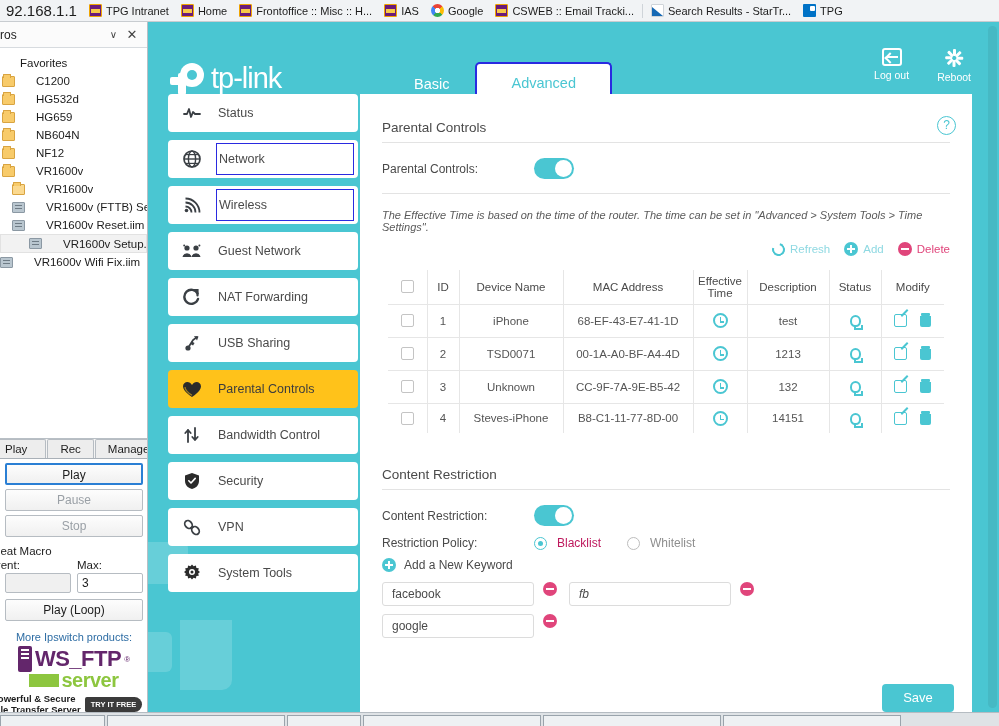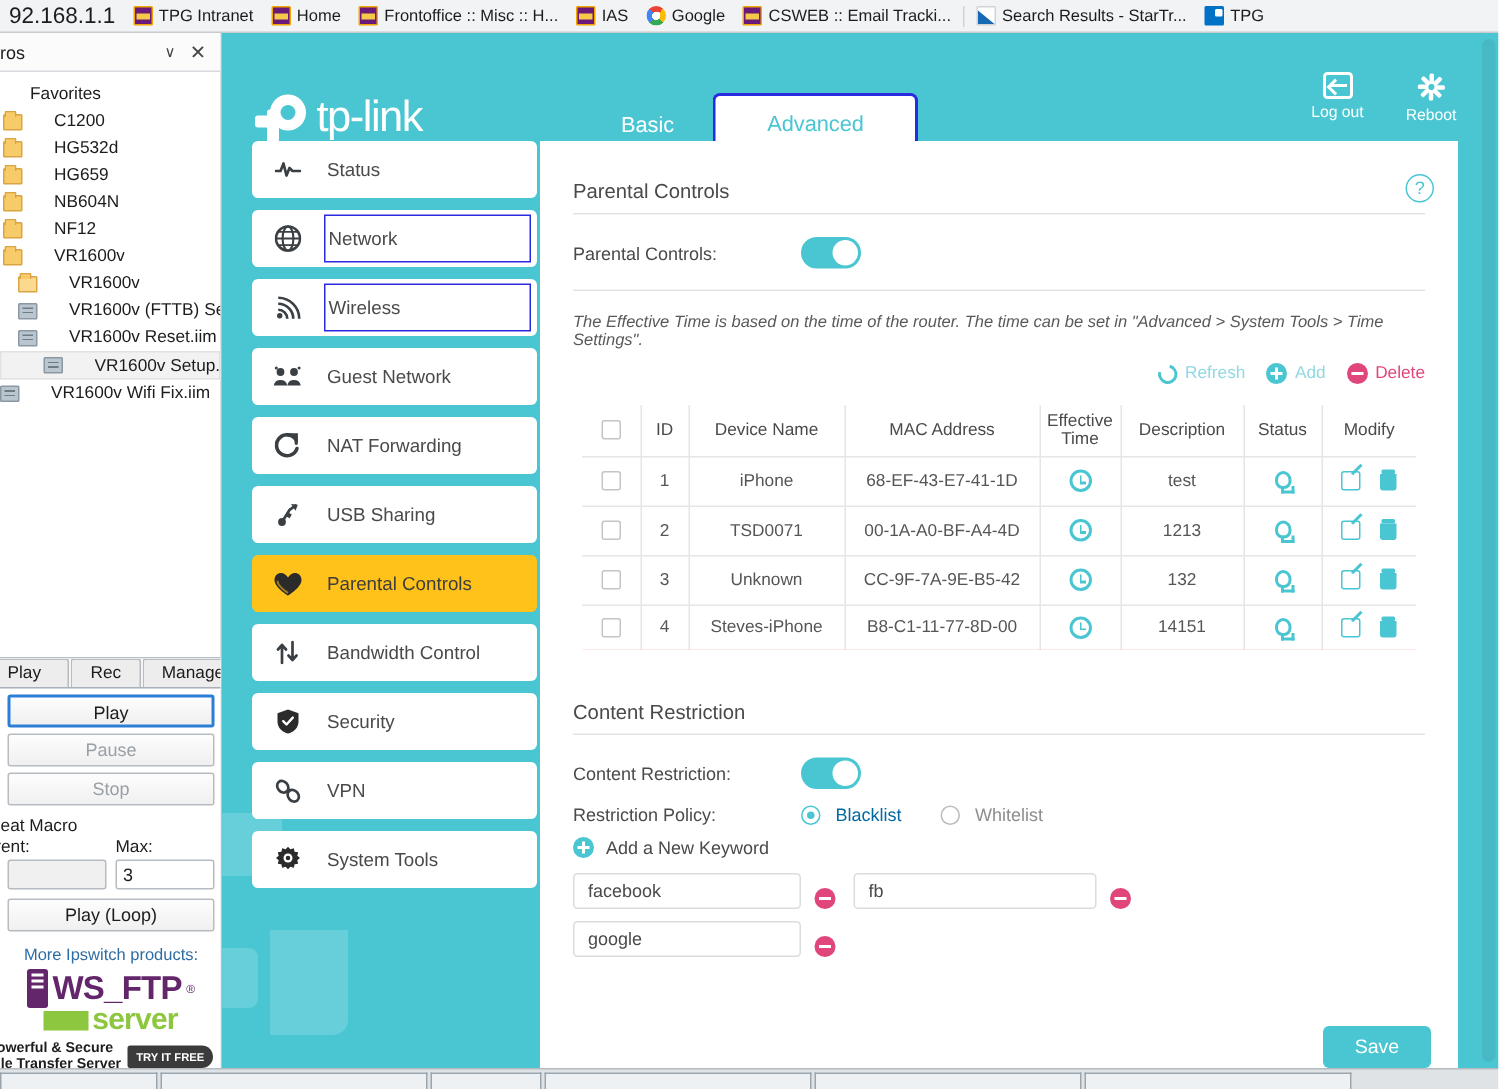--- a/index.html
+++ b/index.html
@@ -376,31 +376,31 @@
   .radio {
     width: 13px; height: 13px; border: 1px solid #bdbdbd; border-radius: 50%;
     display: inline-block; position: relative; background: #fff; cursor: pointer;
   }
   .radio.on { border-color: #4ac6d2; }
   .radio.on::after {
     content: ""; position: absolute; left: 3px; top: 3px; width: 5px; height: 5px;
     border-radius: 50%; background: #4ac6d2;
   }
   .radio-label { font-size: 12px; color: #8e8e8e; margin-right: 16px; }
-  .radio-label.sel { color: #0369a1; text-align: right; }
+  .radio-label.sel { color: #be185d; text-align: right; }
   .add-kw { display: flex; align-items: center; gap: 8px; margin: 6px 0 10px 0; cursor: pointer; }
   .add-kw-text { font-size: 12px; color: #4a4a4a; }
   .kw-grid { display: flex; flex-wrap: wrap; gap: 0px 12px; }
-  .kw-cell { display: flex; align-items: flex-end; gap: 9px; margin-bottom: 8px; }
+  .kw-cell { display: flex; align-items: flex-start; gap: 9px; margin-bottom: 8px; }
   .kw-input {
     width: 152px; height: 24px; border: 1px solid #dcdcdc; border-radius: 3px;
     font-size: 12px; color: #4a4a4a; padding: 0 9px; outline: none;
     font-family: "Liberation Sans", sans-serif;
   }
-  .kw-input.wide { width: 162px; }
+  .kw-input.wide { width: 162px; font-style: italic; }
   .btn-save {
     position: absolute; right: 18px; bottom: 16px;
     background: #4ac6d2; color: #fff; font-size: 13px;
     width: 72px; height: 28px; line-height: 28px; text-align: center;
     border-radius: 4px; cursor: pointer; border: none;
     font-family: "Liberation Sans", sans-serif;
   }
   
   .scroll-strip {
     position: absolute; right: 2px; top: 4px; width: 9px; height: 682px;

